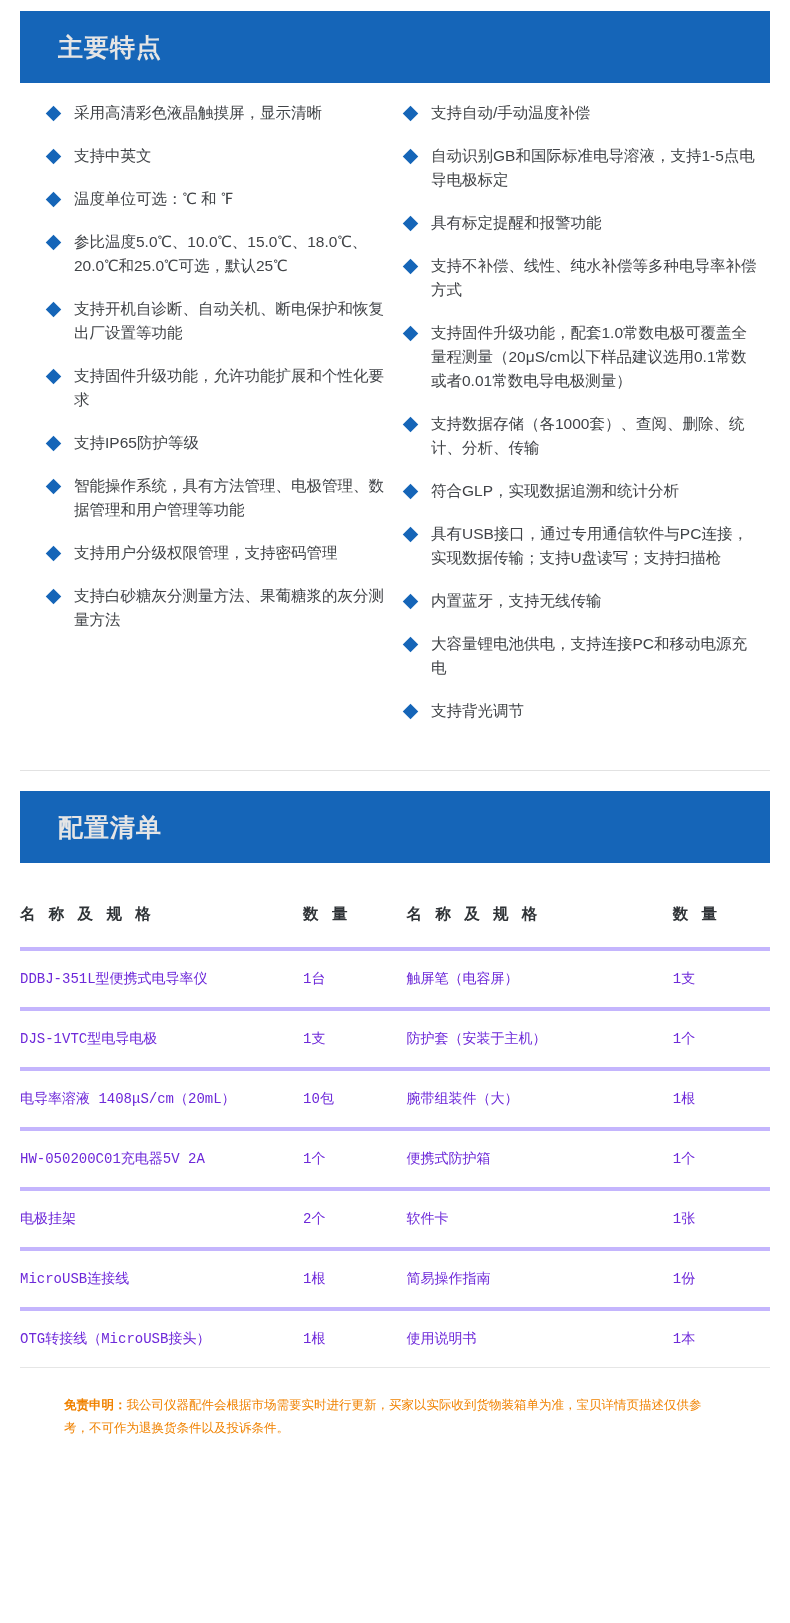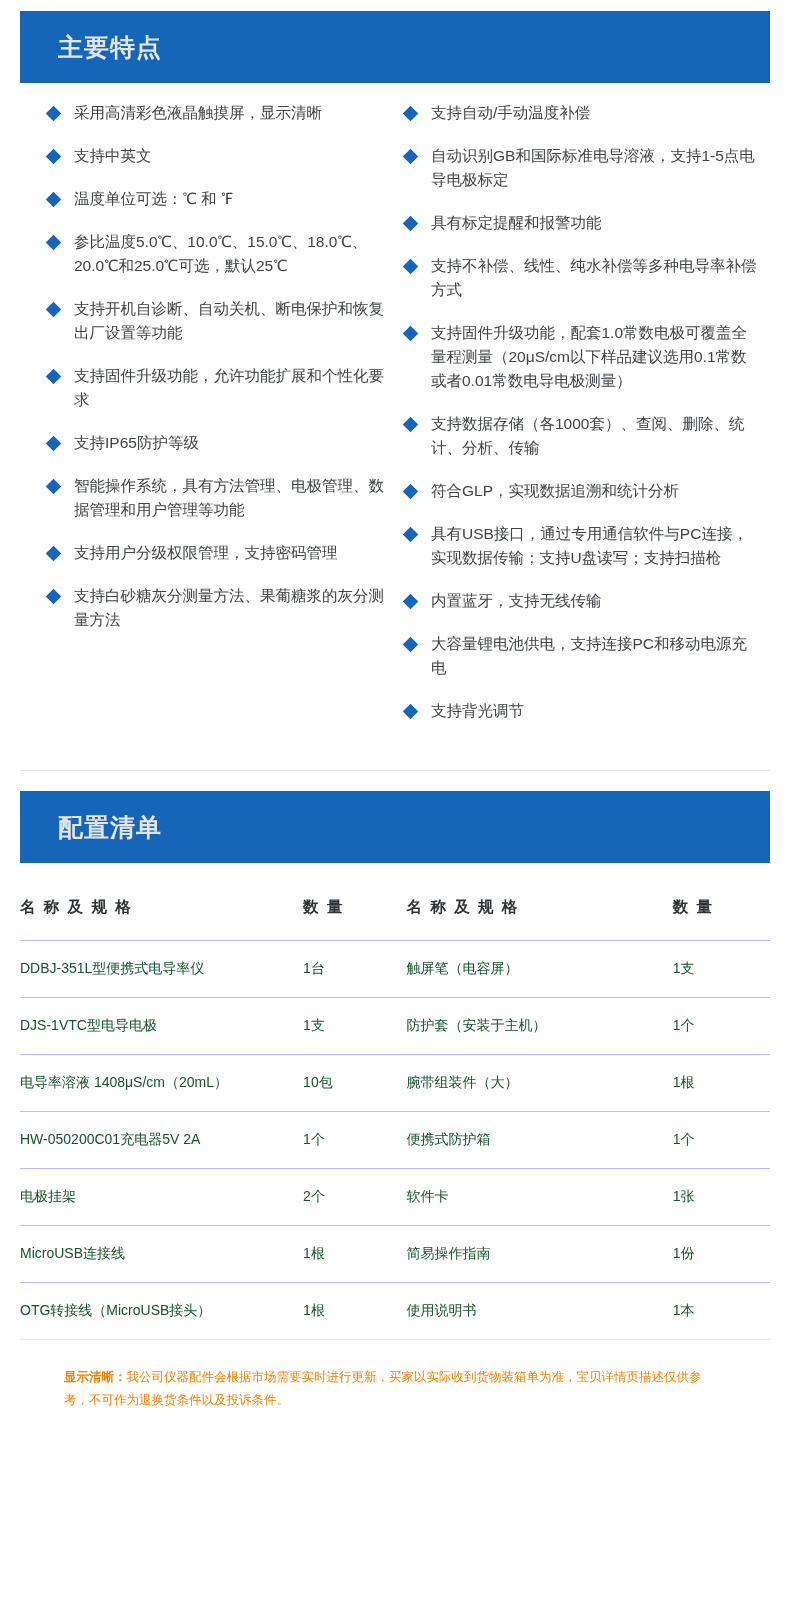--- a/index.html
+++ b/index.html
@@ -64,37 +64,38 @@
     width: 750px;
     margin: 8px auto 0 auto;
     border-top: 1px solid #e2e2e2;
     height: 0;
   }
   .gap-between {
     height: 20px;
   }
   .config-table {
     width: 750px;
-    margin: 8px auto;
+    margin: 15px auto;
     border-collapse: collapse;
     table-layout: fixed;
+    font-family: Liberation Mono, monospace;
   }
   .config-table th {
     font-size: 15.5px;
     color: #2f3337;
     font-weight: bold;
     text-align: left;
     padding: 26px 0 22px 0;
     letter-spacing: 2px;
   }
   .config-table td {
     font-size: 14px;
-    color: #14532d;
+    color: #6d28d9;
     padding: 19px 0 19px 0;
-    border-top: 1px solid #c4b5fd;
+    border-top: 4px solid #c4b5fd;
     vertical-align: middle;
   }
   .c-name1 { padding-left: 42px; width: 268px; }
   .c-qty1 { width: 98px; text-align: left; }
   .c-name2 { width: 252px; padding-left: 8px; }
   .c-qty2 { width: 92px; text-align: left; }
   .config-table tr.last td { border-bottom: 1px solid #e6e6e6; }
   .disclaimer {
     width: 750px;
     margin: 26px auto 0 auto;
@@ -265,17 +266,17 @@
       <tr class="last">
         <td class="c-name1">OTG转接线（MicroUSB接头）</td>
         <td class="c-qty1">1根</td>
         <td class="c-name2">使用说明书</td>
         <td class="c-qty2">1本</td>
       </tr>
     </tbody>
   </table>
 
   <div class="disclaimer">
-    <b>显示清晰：</b><span>我公司仪器配件会根据市场需要实时进行更新，买家以实际收到货物装箱单为准，宝贝详情页描述仅供参考，不可作为退换货条件以及投诉条件。</span>
+    <b>免责申明：</b><span>我公司仪器配件会根据市场需要实时进行更新，买家以实际收到货物装箱单为准，宝贝详情页描述仅供参考，不可作为退换货条件以及投诉条件。</span>
   </div>
 
   <div class="bottom-pad"></div>
 </div>
 
 </body></html>

